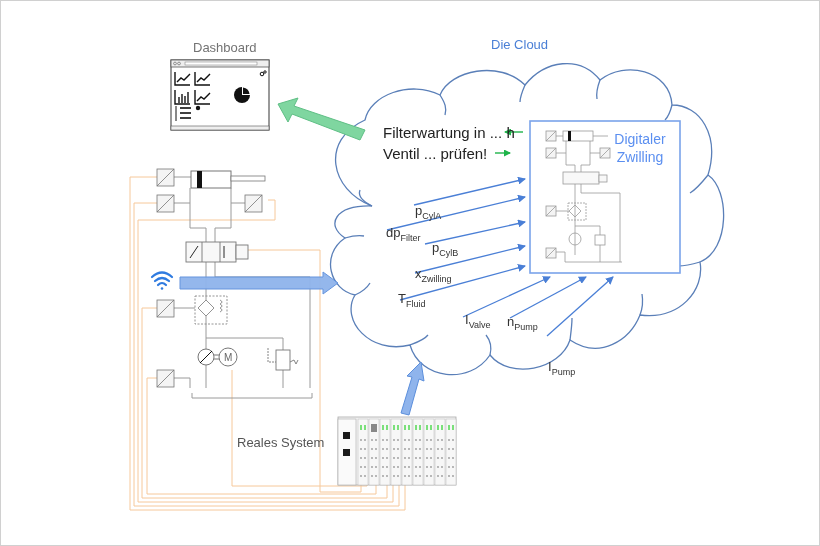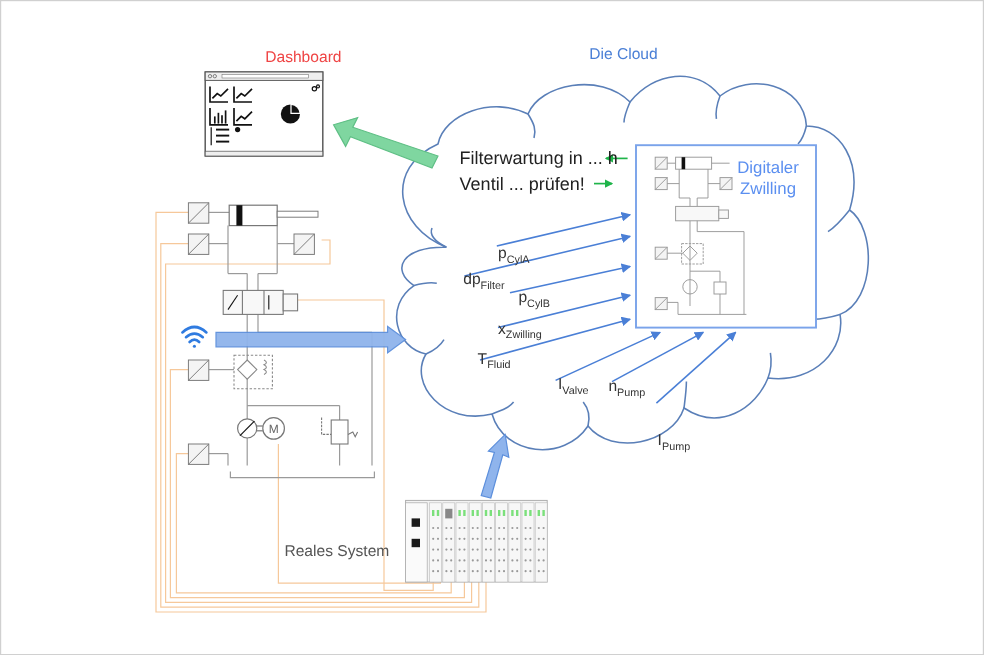--- a/index.html
+++ b/index.html
@@ -1,26 +1,26 @@
 <!DOCTYPE html>
 <html><head>
 <meta charset="utf-8">
 <style>
   html, body { margin:0; padding:0; background:#ffffff; }
   body { width:820px; height:546px; position:relative; overflow:hidden; font-family:"Liberation Sans", sans-serif; }
   .frame { position:absolute; left:0; top:0; width:818px; height:544px; border:1px solid #d0d0d0; }
   svg.main { position:absolute; left:0; top:0; }
   .lbl { position:absolute; white-space:nowrap; font-family:"Liberation Sans", sans-serif; }
-  .title-gray { color:#ef4444; font-size:13px;margin-left:28px; }
+  .title-gray { color:#737373; font-size:13px; }
   .title-blue { color:#4a7fd6; font-size:13px; }
   .msg { color:#222; font-size:15px; }
   .sig { color:#333; font-size:13px;padding-left:20px; }
   .sig sub { font-size:9px; vertical-align:-4px; }
   .twin { color:#5b8ff0; font-size:14px; text-align:center; line-height:18px; }
-  .reales { color:#555; font-size:13px;margin-top:16px; }
+  .reales { color:#555; font-size:13px; }
 </style>
 </head>
 <body>
 
 <div class="frame"></div>
 
 <svg class="main" width="820" height="546" viewBox="0 0 820 546">
   <defs>
     <marker id="ah" markerWidth="8" markerHeight="8" refX="7" refY="4" orient="auto" markerUnits="userSpaceOnUse">
       <path d="M0,0 L8,4 L0,8 Z" fill="#4a7fd6"></path>

